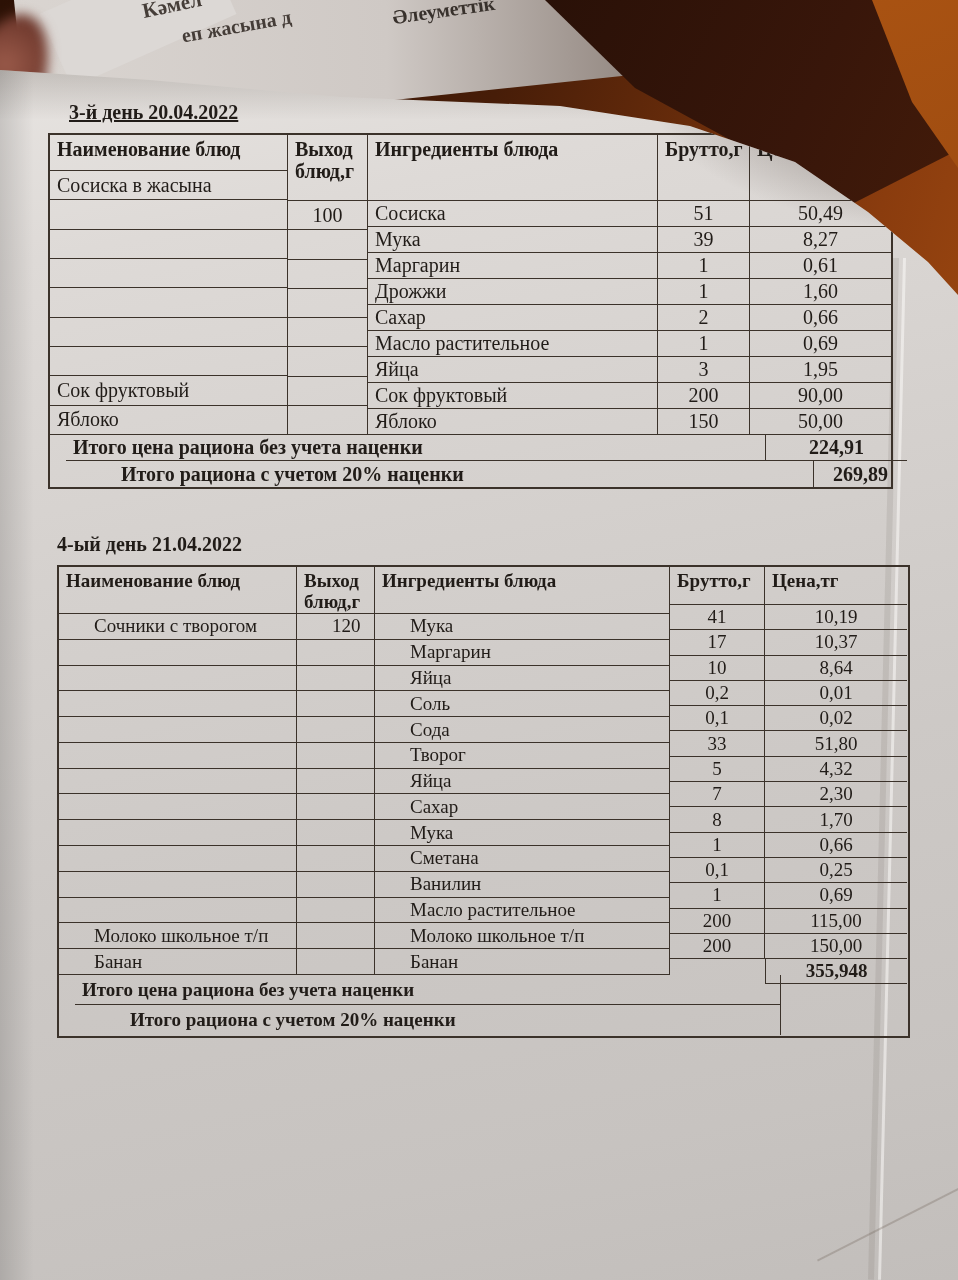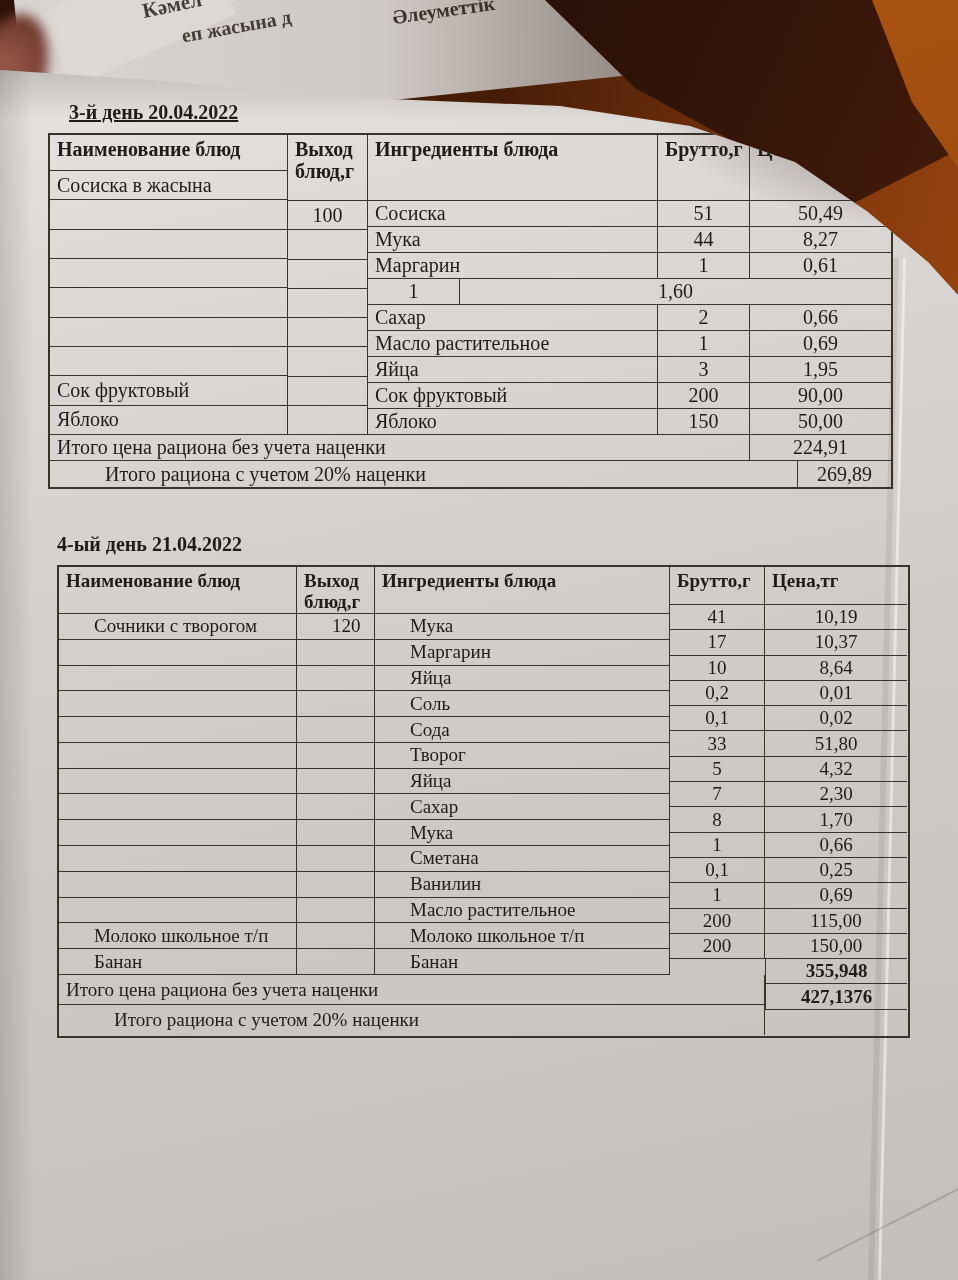--- a/index.html
+++ b/index.html
@@ -89,21 +89,21 @@
   #t2c2{left:238px;top:0;width:78px;height:408px;}
   #t2c3{left:316px;top:0;width:295px;height:408px;}
   #t2main{left:611px;top:0;width:237px;}
   .t2h{height:47px;}
   .t2r{height:25.786px;padding-left:35px;}
   .t2hr{height:38px;}
   .t2r4{height:25.3px;}
   .cg2{width:95px;border-right:1.7px solid var(--line);}
   .cp2{flex:1 1 auto !important;border-right:none;}
   
-  .trow{position:absolute;left:0;display:flex;font-weight:normal;box-sizing:border-box;
+  .trow{position:absolute;left:16px;display:flex;font-weight:bold;box-sizing:border-box;
     border-bottom:1.7px solid var(--line);text-align:center;}
   .trow.last{border-bottom:none;padding-left:48px;}
   .tlabel{box-sizing:border-box;border-right:1.7px solid var(--line);padding-left:7px;
     display:flex;align-items:center;white-space:nowrap;}
   .tvalue{flex:1;display:flex;align-items:center;justify-content:center;}
   #t1 .trow{width:841px;height:26px;}
   #t1 .tlabel{width:700px;}
   #t1t1{top:300px;}
   #t1t2{top:326px;}
   #t2 .trow{width:706px;height:30px;}
@@ -156,27 +156,28 @@
           <div class="cell head txt cp1">Цена,тг</div>
         </div>
         <div class="rep">
           
         <div class="row t1r3">
             <div class="cell txt cn1">Сосиска</div>
             <div class="cell num cg1">51</div>
             <div class="cell num cp1">50,49</div>
           </div><div class="row t1r3">
             <div class="cell txt cn1">Мука</div>
-            <div class="cell num cg1">44</div>
+            <div class="cell num cg1">39</div>
             <div class="cell num cp1">8,27</div>
           </div><div class="row t1r3">
             <div class="cell txt cn1">Маргарин</div>
             <div class="cell num cg1">1</div>
             <div class="cell num cp1">0,61</div>
           </div><div class="row t1r3">
+            <div class="cell txt cn1">Дрожжи</div>
             <div class="cell num cg1">1</div>
             <div class="cell num cp1">1,60</div>
           </div><div class="row t1r3">
             <div class="cell txt cn1">Сахар</div>
             <div class="cell num cg1">2</div>
             <div class="cell num cp1">0,66</div>
           </div><div class="row t1r3">
             <div class="cell txt cn1">Масло растительное</div>
             <div class="cell num cg1">1</div>
             <div class="cell num cp1">0,69</div>
@@ -272,24 +273,20 @@
             <div class="cell num cg2">200</div>
             <div class="cell num cp2">115,00</div>
           </div><div class="row t2r4">
             <div class="cell num cg2">200</div>
             <div class="cell num cp2">150,00</div>
           </div></div>
         <div class="row t2r4">
           <div class="cell ghost cg2"></div>
           <div class="cell num bold cp2 bleft">355,948</div>
         </div>
-        <div class="row t2r4">
-          <div class="cell ghost cg2"></div>
-          <div class="cell num bold cp2 bleft">427,1376</div>
-        </div>
       </div>
       <div class="trow" id="t2t1">
         <div class="tlabel">Итого цена рациона без учета наценки</div>
       </div>
       <div class="trow last" id="t2t2">
         <div class="tlabel">Итого рациона с учетом 20% наценки</div>
       </div>
     </div>
   </div>
 </div>

